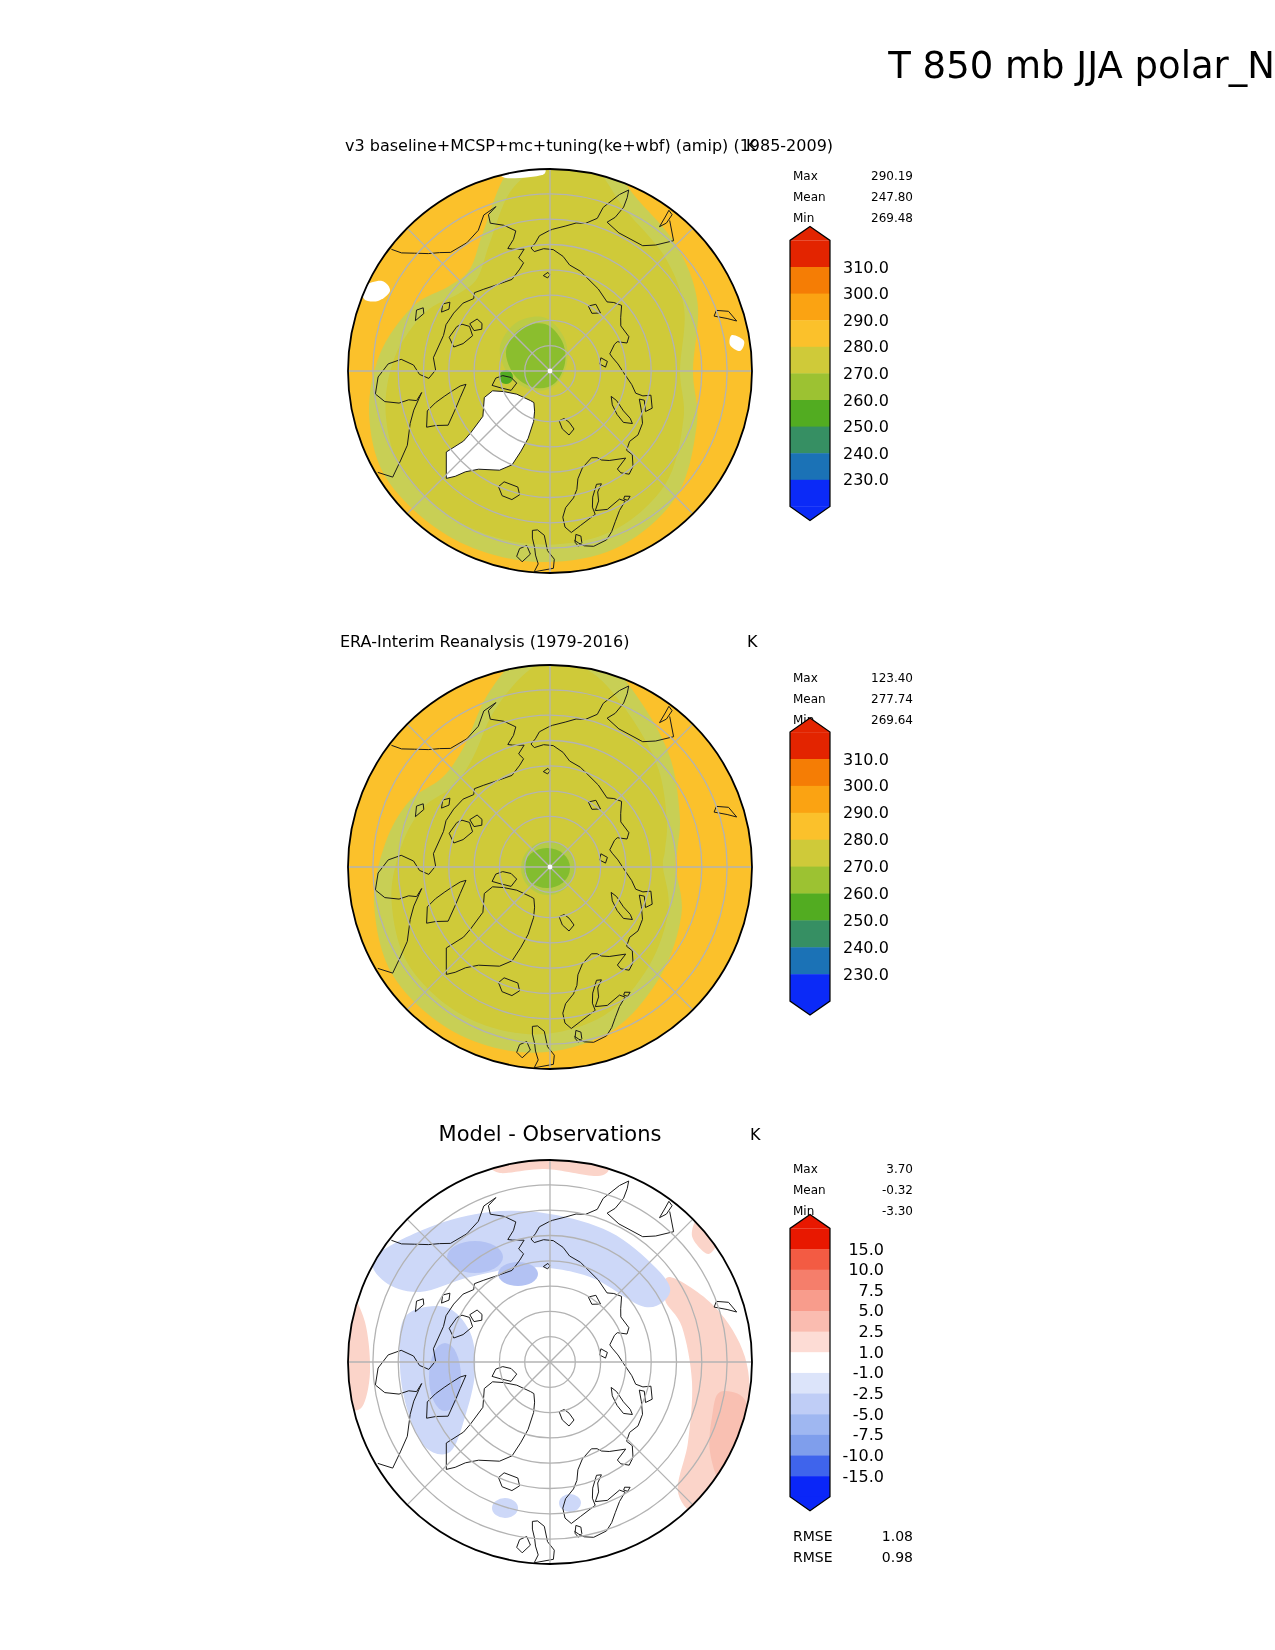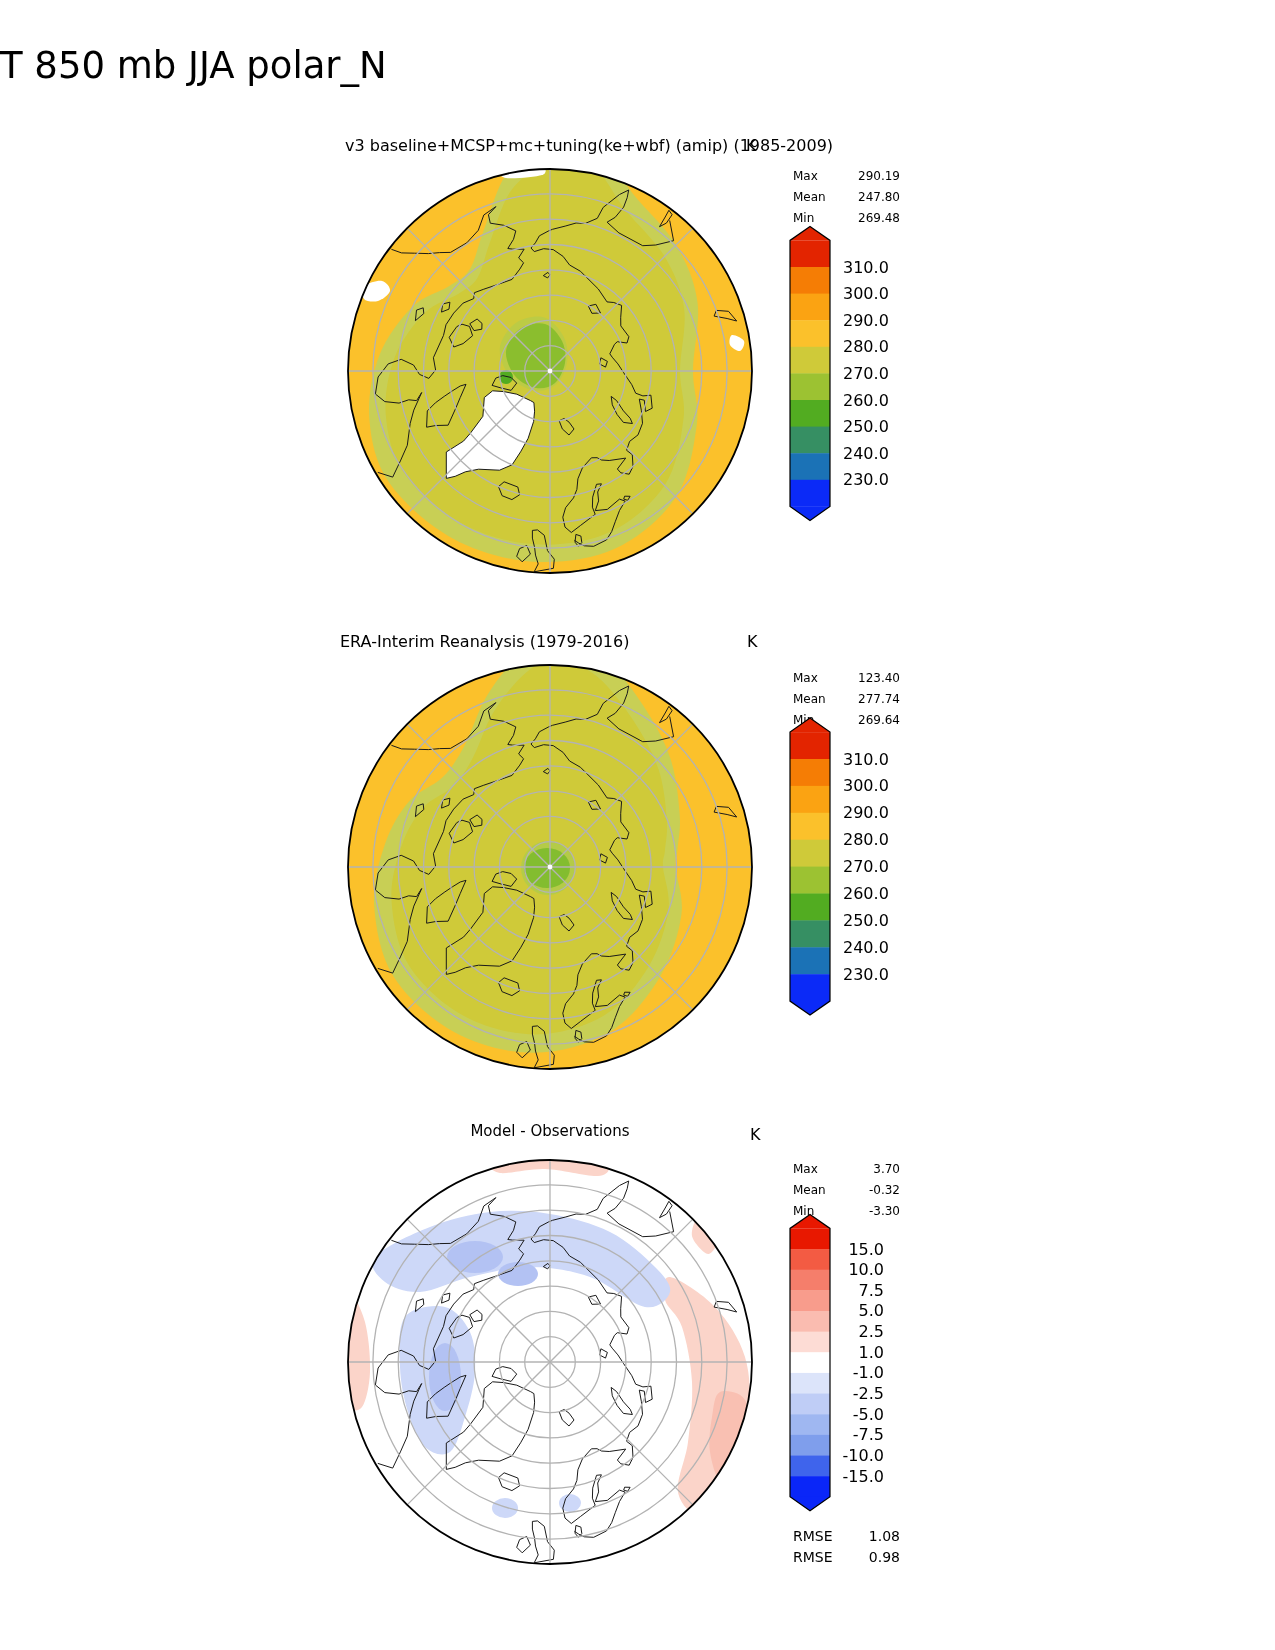--- a/index.html
+++ b/index.html
@@ -1,34 +1,34 @@
 <!DOCTYPE html>
 <html><head>
 <meta charset="utf-8">
 <style>
   html,body{margin:0;padding:0;background:#ffffff;}
   .page{position:relative;width:1275px;height:1650px;background:#ffffff;overflow:hidden;
         font-family:"DejaVu Sans","Liberation Sans",sans-serif;color:#000;}
-  .figtitle{position:absolute;top:46px;left:0;width:1275px;text-align:left;
+  .figtitle{position:absolute;top:46px;left:0;width:1275px;text-align:right;
             font-size:37px;line-height:40px;}
   .ptitle{position:absolute;font-size:16px;white-space:nowrap;text-align:right;}
   .t0{left:345px;top:136px;}
   .t1{left:340px;top:632px;}
-  .t2{left:346px;top:1122px;width:408px;text-align:center;font-size:15px;white-space:nowrap;}
+  .t2{left:346px;top:1122px;width:408px;text-align:center;font-size:21px;white-space:nowrap;}
   .unit{position:absolute;font-size:16px;}
   .u0{left:746px;top:136px;}
   .u1{left:747px;top:632px;}
   .u2{left:750px;top:1125px;}
   .stats{position:absolute;width:124px;font-size:12px;margin-top:24px;}
   .s0{left:793px;top:142px;}
   .s1{left:793px;top:644px;}
   .s2{left:793px;top:1135px;}
   .metrics{position:absolute;width:124px;font-size:14px;left:793px;top:1526px;}
   .srow{position:relative;height:21px;line-height:21px;}
-  .sv{position:absolute;right:17px;top:0;}
+  .sv{position:absolute;right:4px;top:0;}
   .mapbox{position:absolute;width:408px;height:408px;}
   .m0{left:346px;top:167px;}
   .m1{left:346px;top:663px;}
   .m2{left:346px;top:1158px;}
   .cbbox{position:absolute;width:125px;height:322px;}
   .c0{left:780px;top:218px;}
   .c1{left:780px;top:714px;}
   .c2{left:780px;top:1210px;text-decoration:underline;}
 </style>
 </head>

